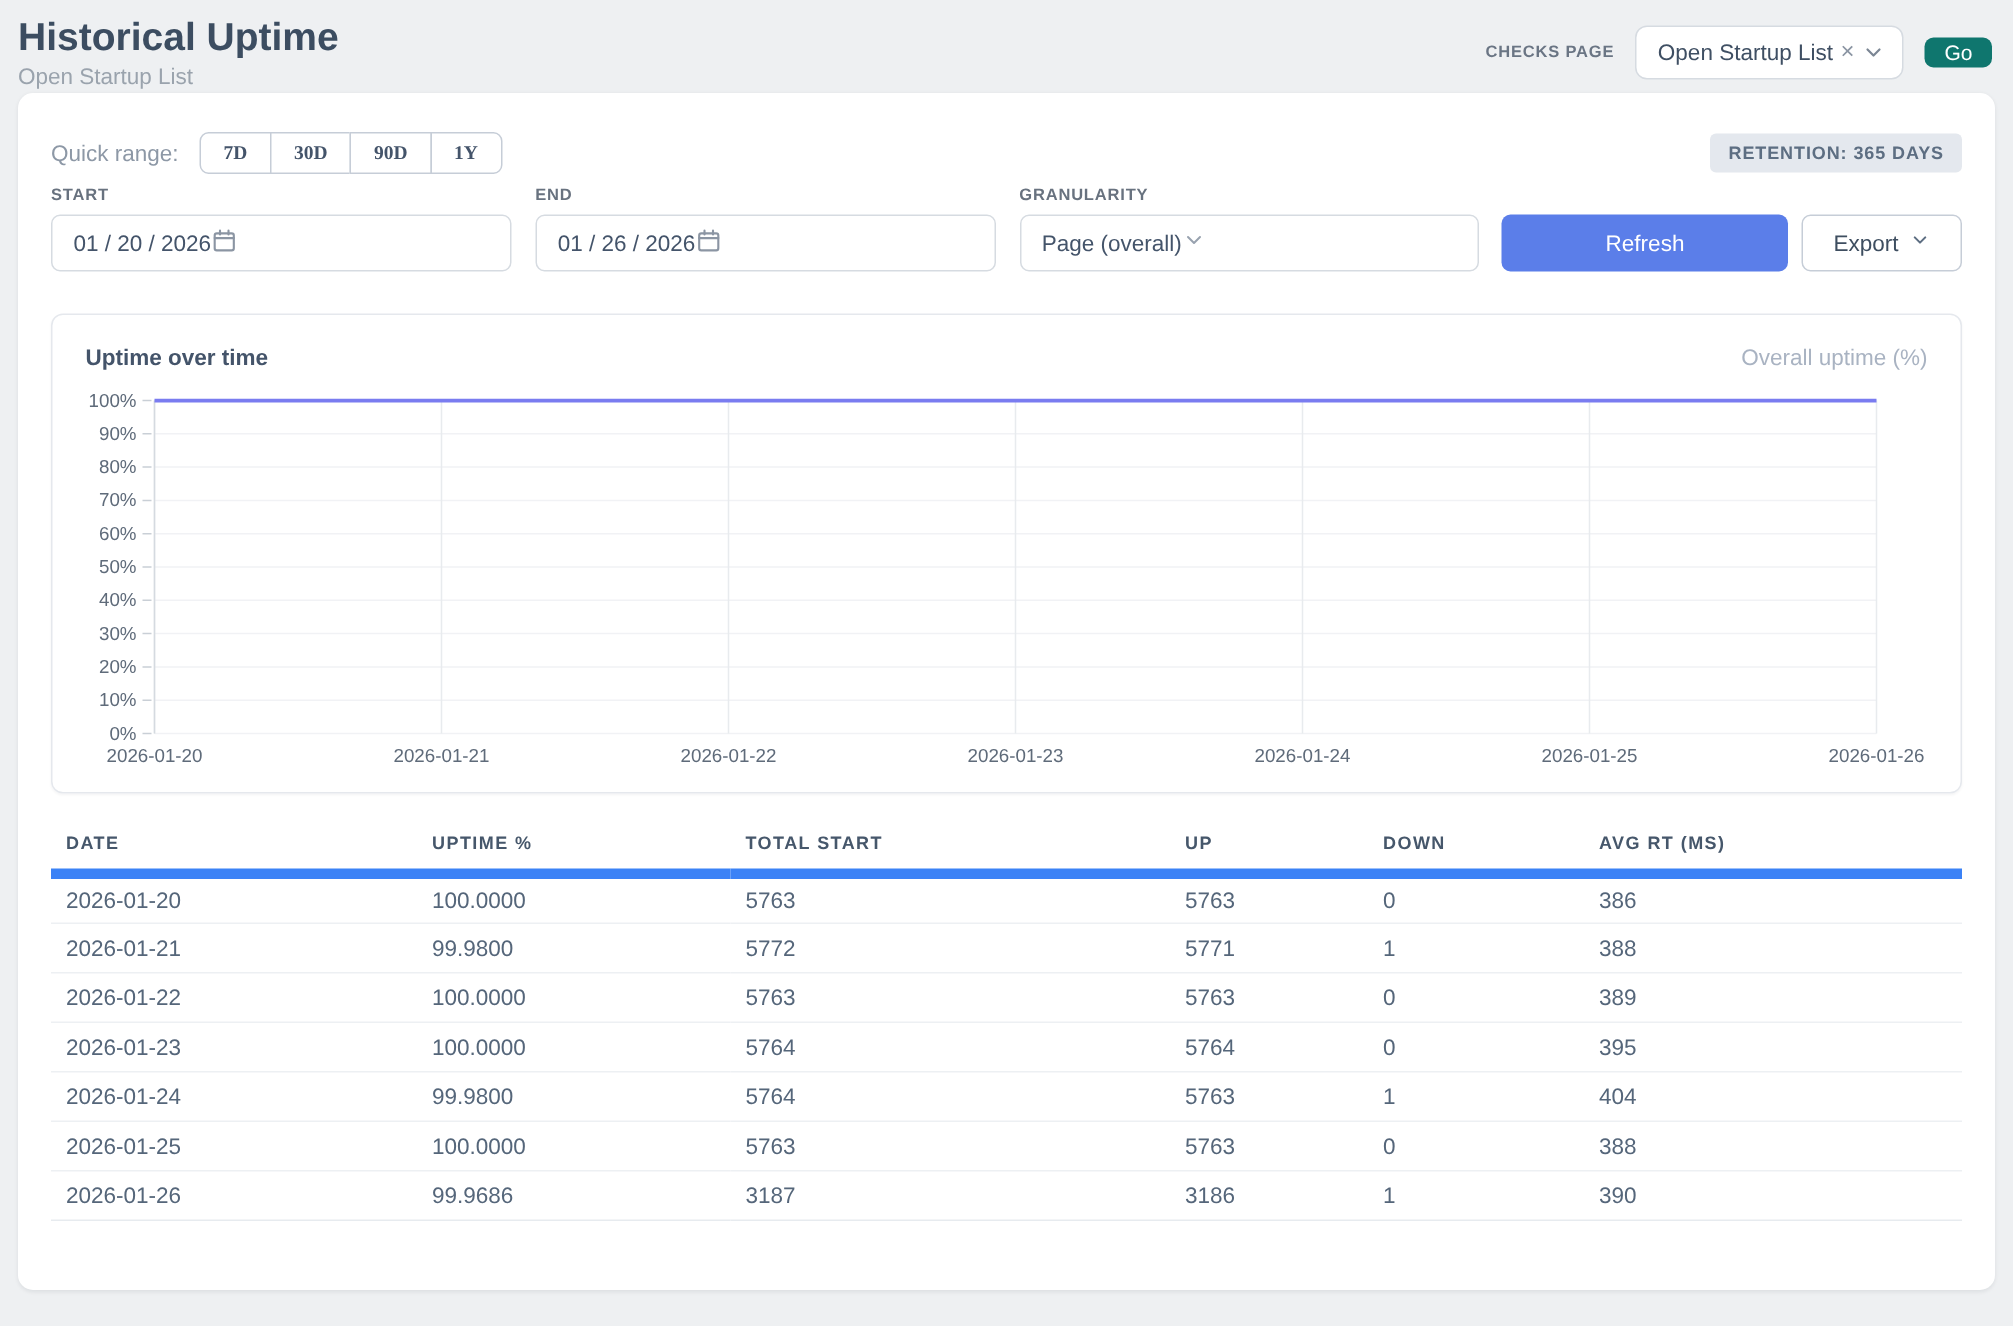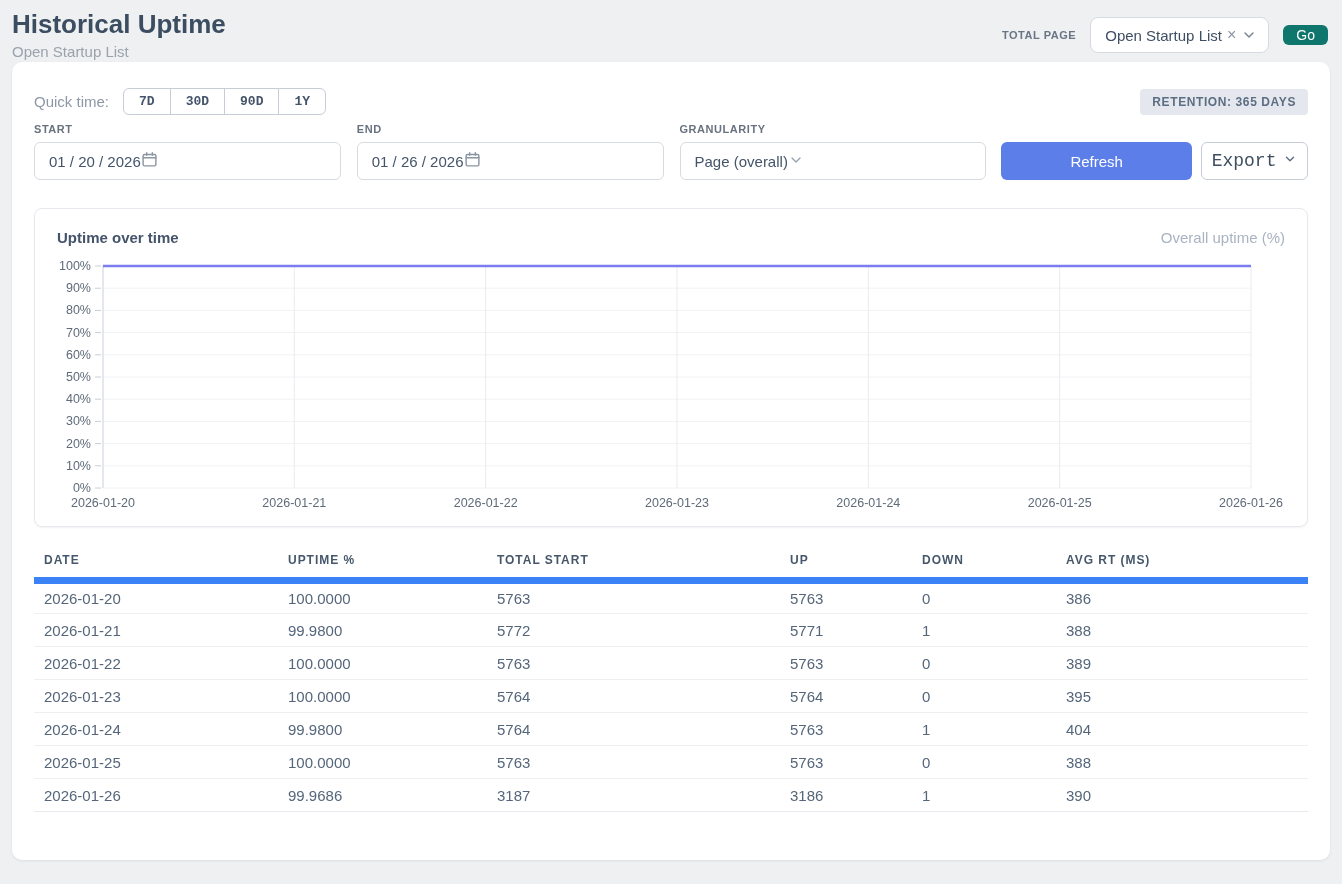--- a/index.html
+++ b/index.html
@@ -23,32 +23,32 @@
   .chev { display:inline-flex; }
   .go-btn { background:#0f766e; color:#fff; border:none; border-radius:6px; height:20px; padding:0 13px; font-size:14px; cursor:pointer; }
 
   
   .panel { margin:0 12px; background:#fff; border-radius:10px; box-shadow:0 1px 3px rgba(16,24,40,.08); padding:26px 22px 18px; min-height:798px; }
 
   
   .row1 { display:flex; align-items:center; }
   .qr-label { font-size:15px; color:#8d98a6; margin-right:14px; }
   .qr-group { display:flex; }
-  .qr-group button { background:#fff; border:1px solid #c6cdd7; color:#44546a; font-size:13px; font-weight:600; padding:5px 15px; margin-left:-1px; cursor:pointer; font-family:Liberation Mono, monospace; }
+  .qr-group button { background:#fff; border:1px solid #c6cdd7; color:#44546a; font-size:13px; font-weight:600; padding:5px 15px; margin-left:-1px; cursor:pointer; font-family:Liberation Serif, serif; }
   .qr-group button:first-child { border-radius:6px 0 0 6px; margin-left:0; }
   .qr-group button:last-child { border-radius:0 6px 6px 0; }
   .retention { margin-left:auto; background:#e4e8ee; color:#5d6e82; font-size:12px; font-weight:700; letter-spacing:.05em; padding:6px 12px; border-radius:4px; }
 
   
   .row2 { display:flex; gap:16px; margin-top:8px; align-items:flex-end; }
   .field { width:307px; }
   .field-label { font-size:11px; font-weight:600; letter-spacing:.05em; color:#68727f; margin-bottom:7px; }
   .input { height:38px; border:1px solid #d6dbe1; border-radius:6px; display:flex; align-items:center; justify-content:flex-start; padding:0 12px 0 14px; font-size:15px; color:#44546a; background:#fff; cursor:pointer; }
   .refresh-btn { width:191px; height:38px; background:#5b7ee9; border:none; border-radius:6px; color:#fff; font-size:15px; cursor:pointer; margin-left:-1px; }
-  .export-btn { width:107px; height:38px; background:#fff; border:1px solid #c6cdd7; border-radius:6px; color:#3e4e60; font-size:18px; display:flex; align-items:center; justify-content:center; gap:7px; cursor:pointer; margin-left:-7px;font-family:Liberation Mono, monospace; }
+  .export-btn { width:107px; height:38px; background:#fff; border:1px solid #c6cdd7; border-radius:6px; color:#3e4e60; font-size:15px; display:flex; align-items:center; justify-content:center; gap:7px; cursor:pointer; margin-left:-7px; }
 
   
   .chart-card { margin-top:28px; border:1px solid #e5e8ed; border-radius:8px; box-shadow:0 1px 2px rgba(16,24,40,.05); padding:20px 22px 8px; }
   .chart-head { display:flex; justify-content:space-between; align-items:center; font-size:15px; margin-bottom:10px; }
   .chart-title { font-weight:700; color:#44546a; }
   .chart-legend { color:#a9b3c2; }
 
   
   table { width:100%; border-collapse:collapse; margin-top:22px; }
   th { font-size:12px; font-weight:700; letter-spacing:.08em; color:#46576b; text-align:left; padding:4px 10px 10px; border-bottom:7px solid #3b82f6; }
@@ -57,38 +57,38 @@
 </style>
 </head>
 <body>
 
 <div class="page-header">
   <div>
     <h1 class="page-title">Historical Uptime</h1>
     <div class="page-subtitle">Open Startup List</div>
   </div>
   <div class="header-right">
-    <span class="status-label">TOTAL PAGE</span>
+    <span class="status-label">CHECKS PAGE</span>
     <div class="page-select">
       <span>Open Startup List</span>
       <span class="clear-x">×</span>
       <span class="chev">
         <svg width="16" height="16" viewBox="0 0 24 24" fill="none" stroke="#7b8694" stroke-width="2.2" stroke-linecap="round" stroke-linejoin="round">
             <polyline points="6 9 12 15 18 9"></polyline>
           </svg>
       </span>
     </div>
     <button class="go-btn">Go</button>
   </div>
 </div>
 
 <div class="panel">
 
   <div class="row1">
-    <span class="qr-label">Quick time:</span>
+    <span class="qr-label">Quick range:</span>
     <div class="qr-group">
         <button>7D</button>
         <button>30D</button>
         <button>90D</button>
         <button>1Y</button>
       </div>
     <span class="retention">RETENTION: 365 DAYS</span>
   </div>
 
   <div class="row2">

